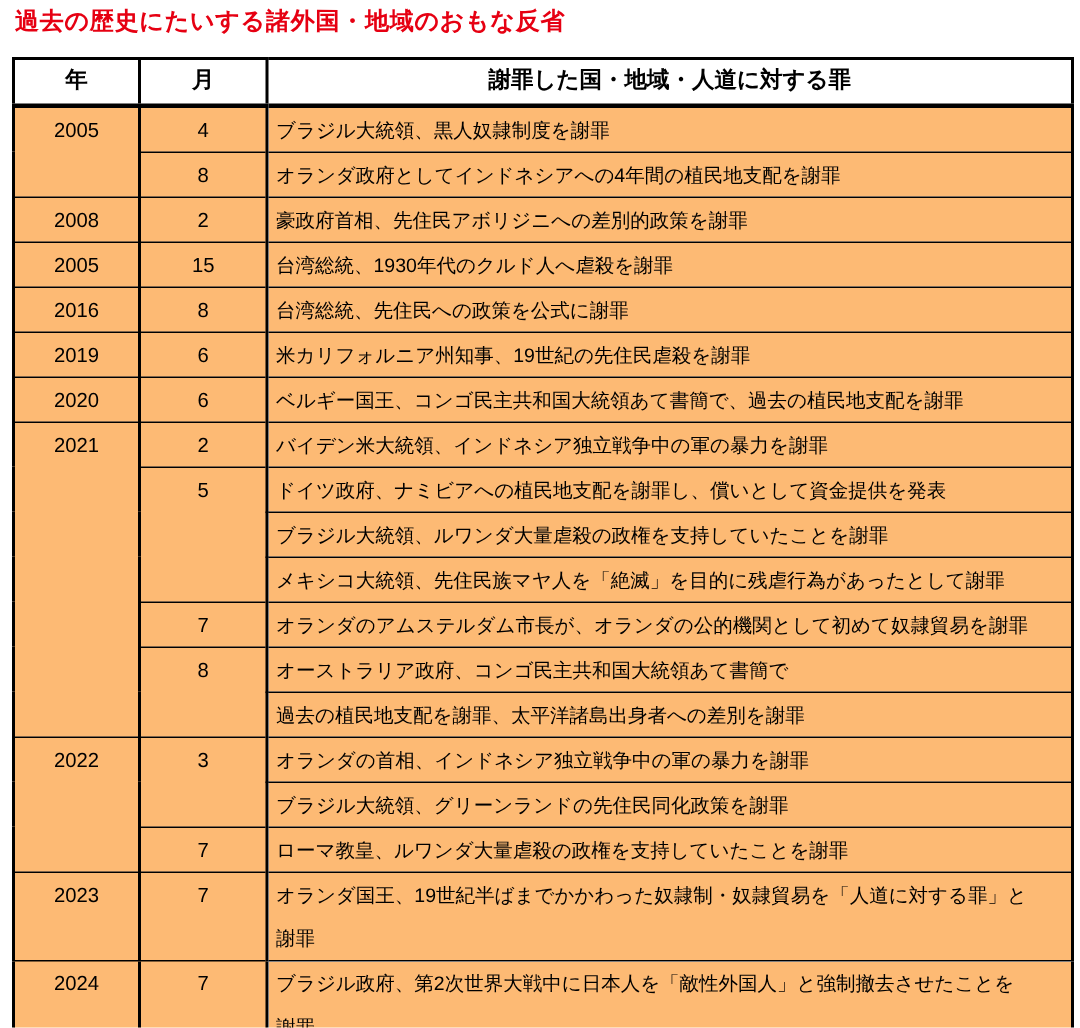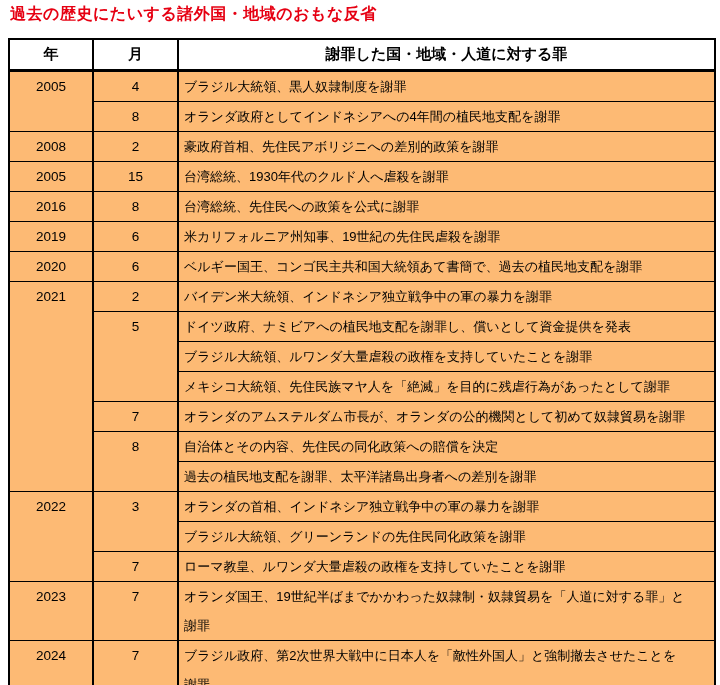--- a/index.html
+++ b/index.html
@@ -137,21 +137,21 @@
         </tr>
         <tr>
           <td class="content-cell">メキシコ大統領、先住民族マヤ人を「絶滅」を目的に残虐行為があったとして謝罪</td>
         </tr>
         <tr>
           <td class="month-cell">7</td>
           <td class="content-cell">オランダのアムステルダム市長が、オランダの公的機関として初めて奴隷貿易を謝罪</td>
         </tr>
         <tr>
           <td class="month-cell" rowspan="2">8</td>
-          <td class="content-cell">自治体とその内容、先住民の同化政策への賠償を決定</td>
+          <td class="content-cell">オーストラリア政府、コンゴ民主共和国大統領あて書簡で</td>
         </tr>
         <tr>
           <td class="content-cell">過去の植民地支配を謝罪、太平洋諸島出身者への差別を謝罪</td>
         </tr>
         <tr>
           <td class="year-cell" rowspan="3">2022</td>
           <td class="month-cell" rowspan="2">3</td>
           <td class="content-cell">オランダの首相、インドネシア独立戦争中の軍の暴力を謝罪</td>
         </tr>
         <tr>

